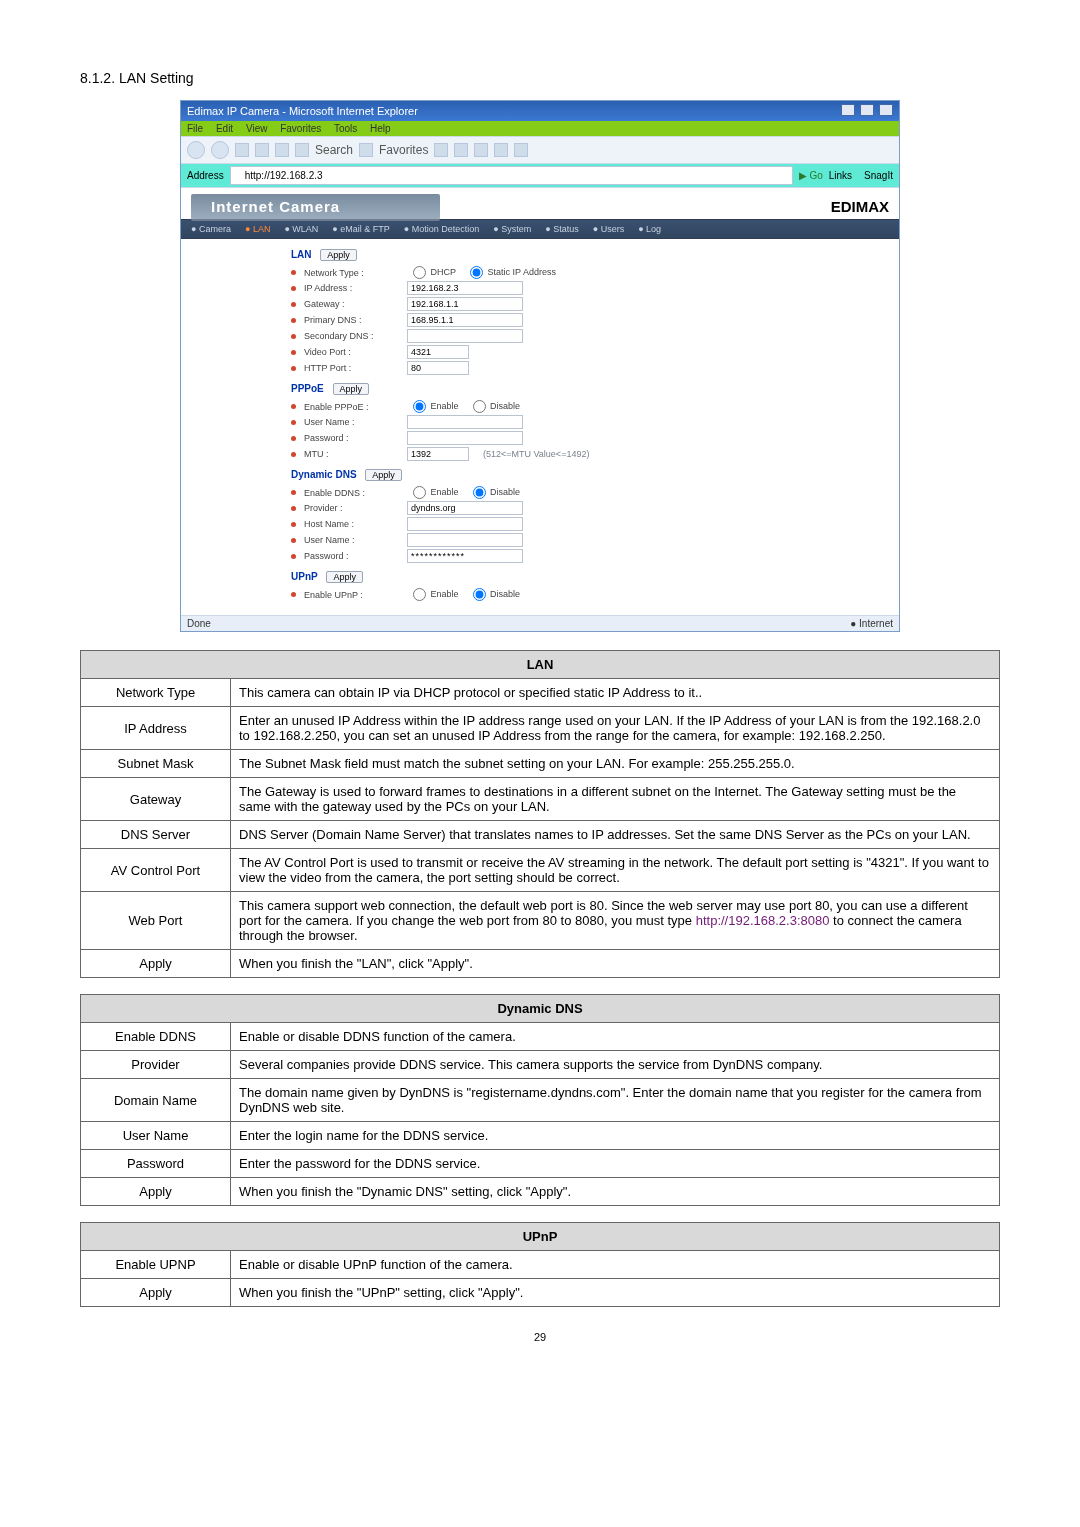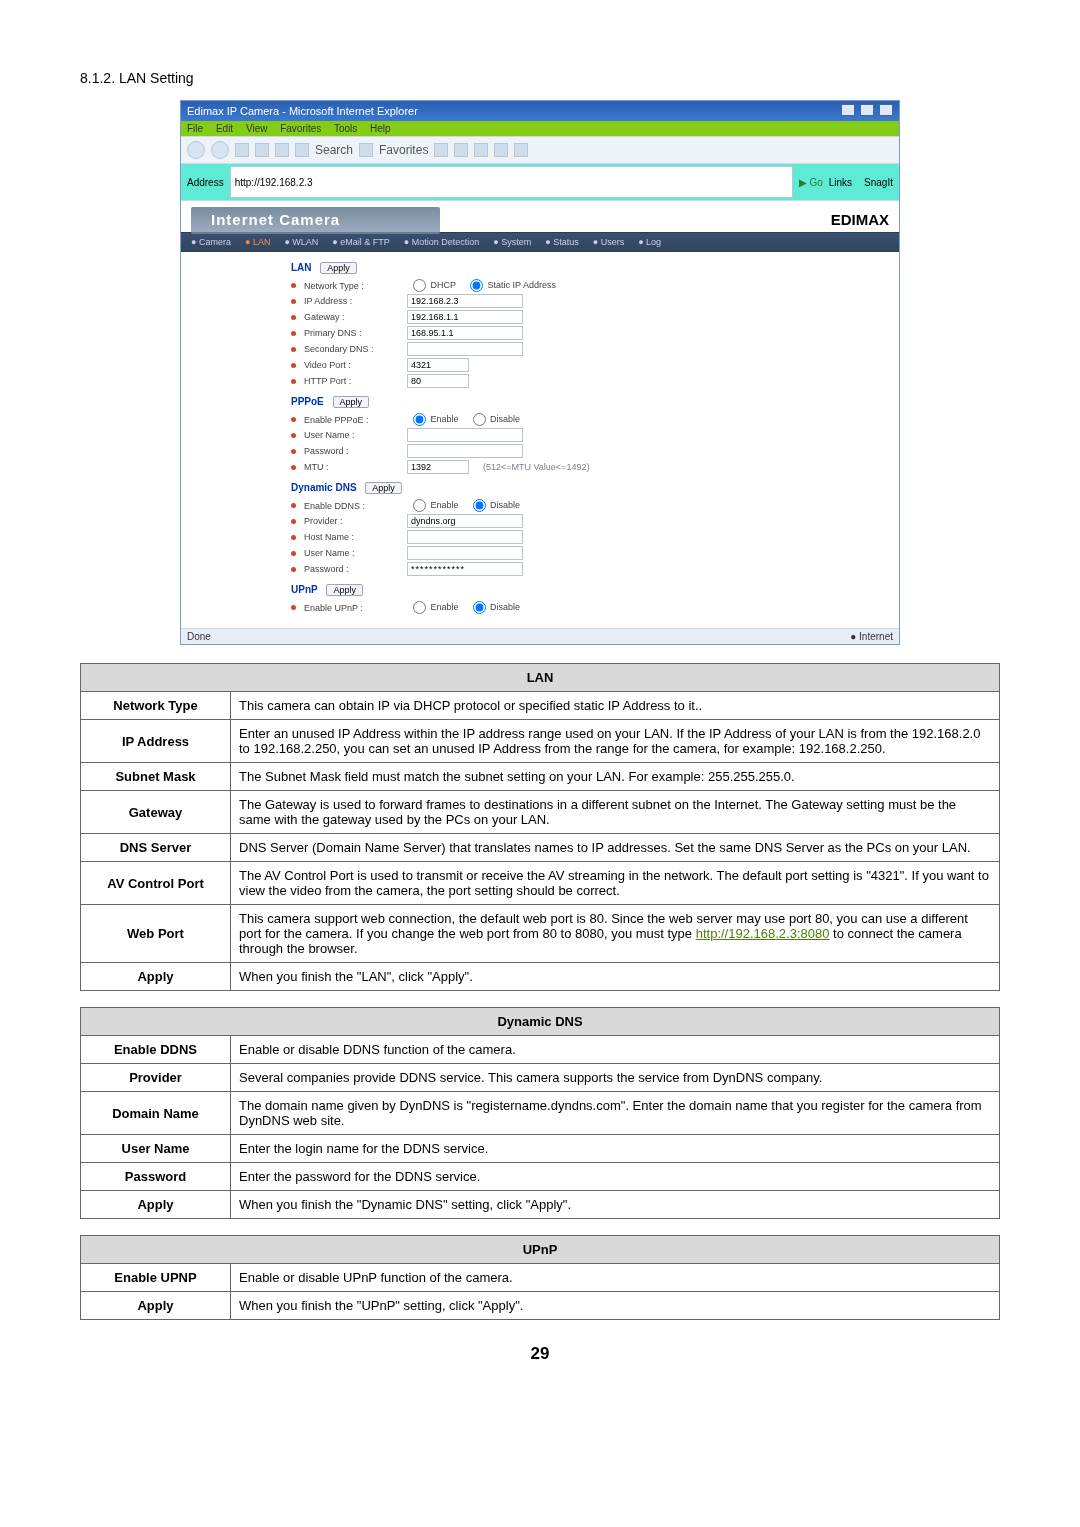--- a/index.html
+++ b/index.html
@@ -55,22 +55,22 @@
   }
   .ie-toolbar .ico {
     width:14px; height:14px; background:#cfdcea;
     border:1px solid #b6c7dd;
   }
   .ie-addr {
     background:#5eead4; padding:2px 6px; font-size:10px;
     border-bottom:1px solid #cdd8e8; display:flex; align-items:center; gap:6px;
   }
   .ie-addr input {
-    flex:1; height:32px; border:1px solid #b6c7dd; background:#fff;
-    font-size:10px; padding:0 4px;
+    flex:1; height:19px; border:1px solid #b6c7dd; background:#fff;
+    font-size:10px; padding:0 14px;
   }
   .ie-addr .go { color:#2a7a2a; font-size:10px; }
   .brandbar {
     background:#fff; display:flex; justify-content:space-between; align-items:center;
     padding:6px 10px 0 10px;
   }
   .brandbar .ic-title {
     background:linear-gradient(#7a8da0,#9aacbd);
     color:#fff; font-weight:bold; letter-spacing:1px;
     padding:4px 100px 4px 20px; border-radius:2px;
@@ -120,24 +120,24 @@
     border: 1px solid #666;
   }
   table.spec td {
     border: 1px solid #666;
     padding: 6px 8px;
     vertical-align: middle;
   }
   table.spec td.lbl {
     width: 150px;
     text-align: center;
-    font-weight: bold;
-  }
-  table.spec a { color: #4d7c0f; text-decoration: underline; }
-  .pagenum { text-align:center; font-weight:bold; margin-top:24px; font-size:17px;}
+    font-weight: normal;
+  }
+  table.spec a { color: #701a75; }
+  .pagenum { text-align:center; font-weight:normal; margin-top:24px; font-size:11px;}
 </style>
 </head>
 <body>
 
 <div class="section-title">8.1.2.   LAN Setting</div>
 
 <div class="screenshot">
   <div class="ie-titlebar">
     <span>Edimax IP Camera - Microsoft Internet Explorer</span>
     <span class="winbtns">

